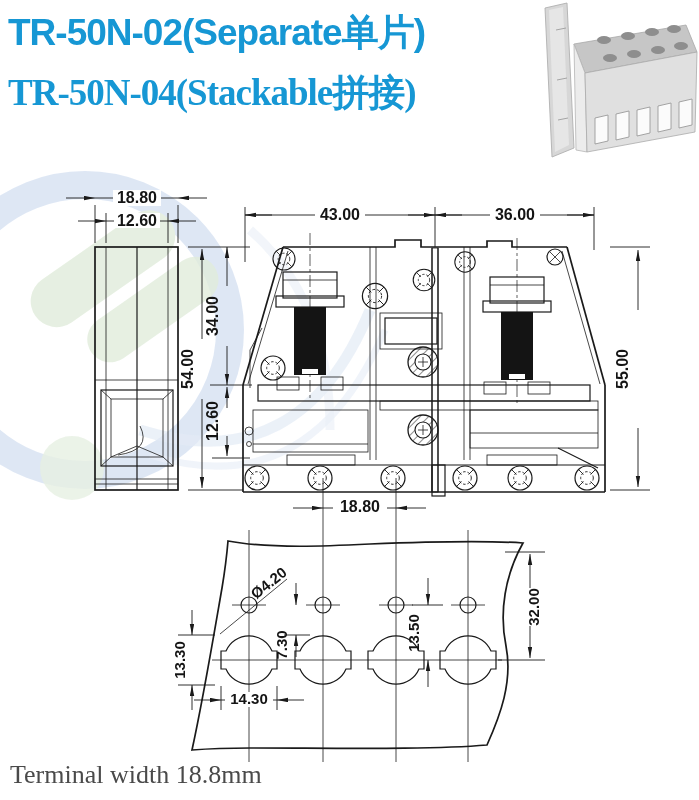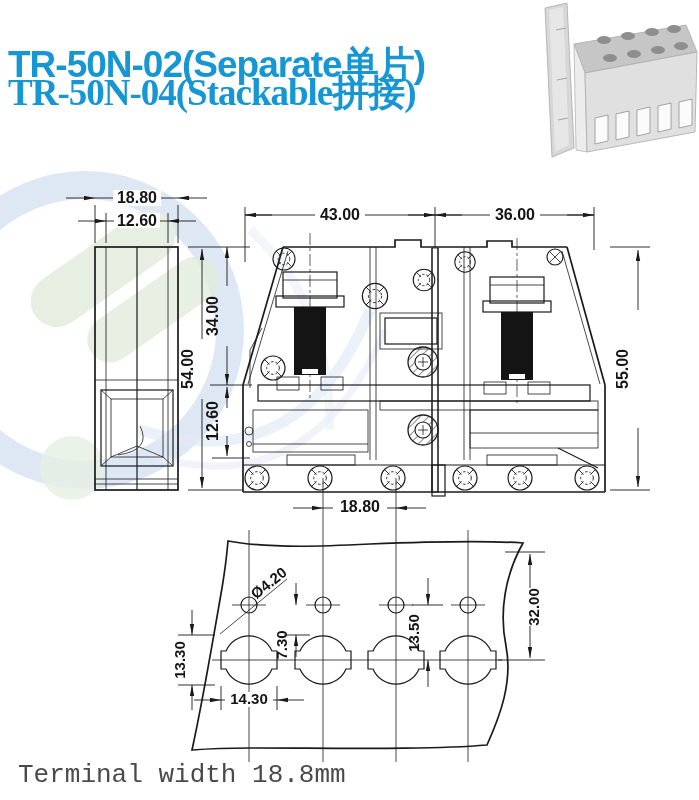--- a/index.html
+++ b/index.html
@@ -1,23 +1,23 @@
 <!DOCTYPE html>
 <html><head>
 <meta charset="utf-8">
 <style>
   html,body{margin:0;padding:0;background:#fff;}
   #page{position:relative;width:699px;height:800px;background:#ffffff;overflow:hidden;
         font-family:"Liberation Sans",sans-serif;}
   .title-line{position:absolute;left:8px;color:#1697d4;font-weight:700;font-size:37px;
               letter-spacing:-1px;white-space:nowrap;font-family:"Liberation Sans",sans-serif;}
-  #title1{top:8px;margin-top:32px;}
+  #title1{top:8px;}
   #title2{top:68px;font-family:Liberation Serif, serif;}
   .footer-note{position:absolute;left:10px;top:760px;color:#4a4a4a;font-size:26px;
-               font-family:Liberation Mono, monospace;margin-left:8px;}
+               font-family:Liberation Serif, serif;}
   svg{position:absolute;left:0;top:0;}
   .ol{stroke:#1a1a1a;stroke-width:1.7;fill:none;stroke-linejoin:miter;}
   .md{stroke:#1a1a1a;stroke-width:1.2;fill:none;}
   .tn{stroke:#1a1a1a;stroke-width:0.8;fill:none;}
   .dim{stroke:#1a1a1a;stroke-width:0.9;fill:none;}
   .cl{stroke:#1a1a1a;stroke-width:0.7;fill:none;stroke-dasharray:12 3 3 3;}
   .dimtxt{font:700 16px "Liberation Sans",sans-serif;fill:#141414;}
   .dimtxt2{font:700 15px "Liberation Sans",sans-serif;fill:#141414;}
   .bg{fill:#ffffff;stroke:none;}
   .blk{fill:#141414;stroke:none;}

